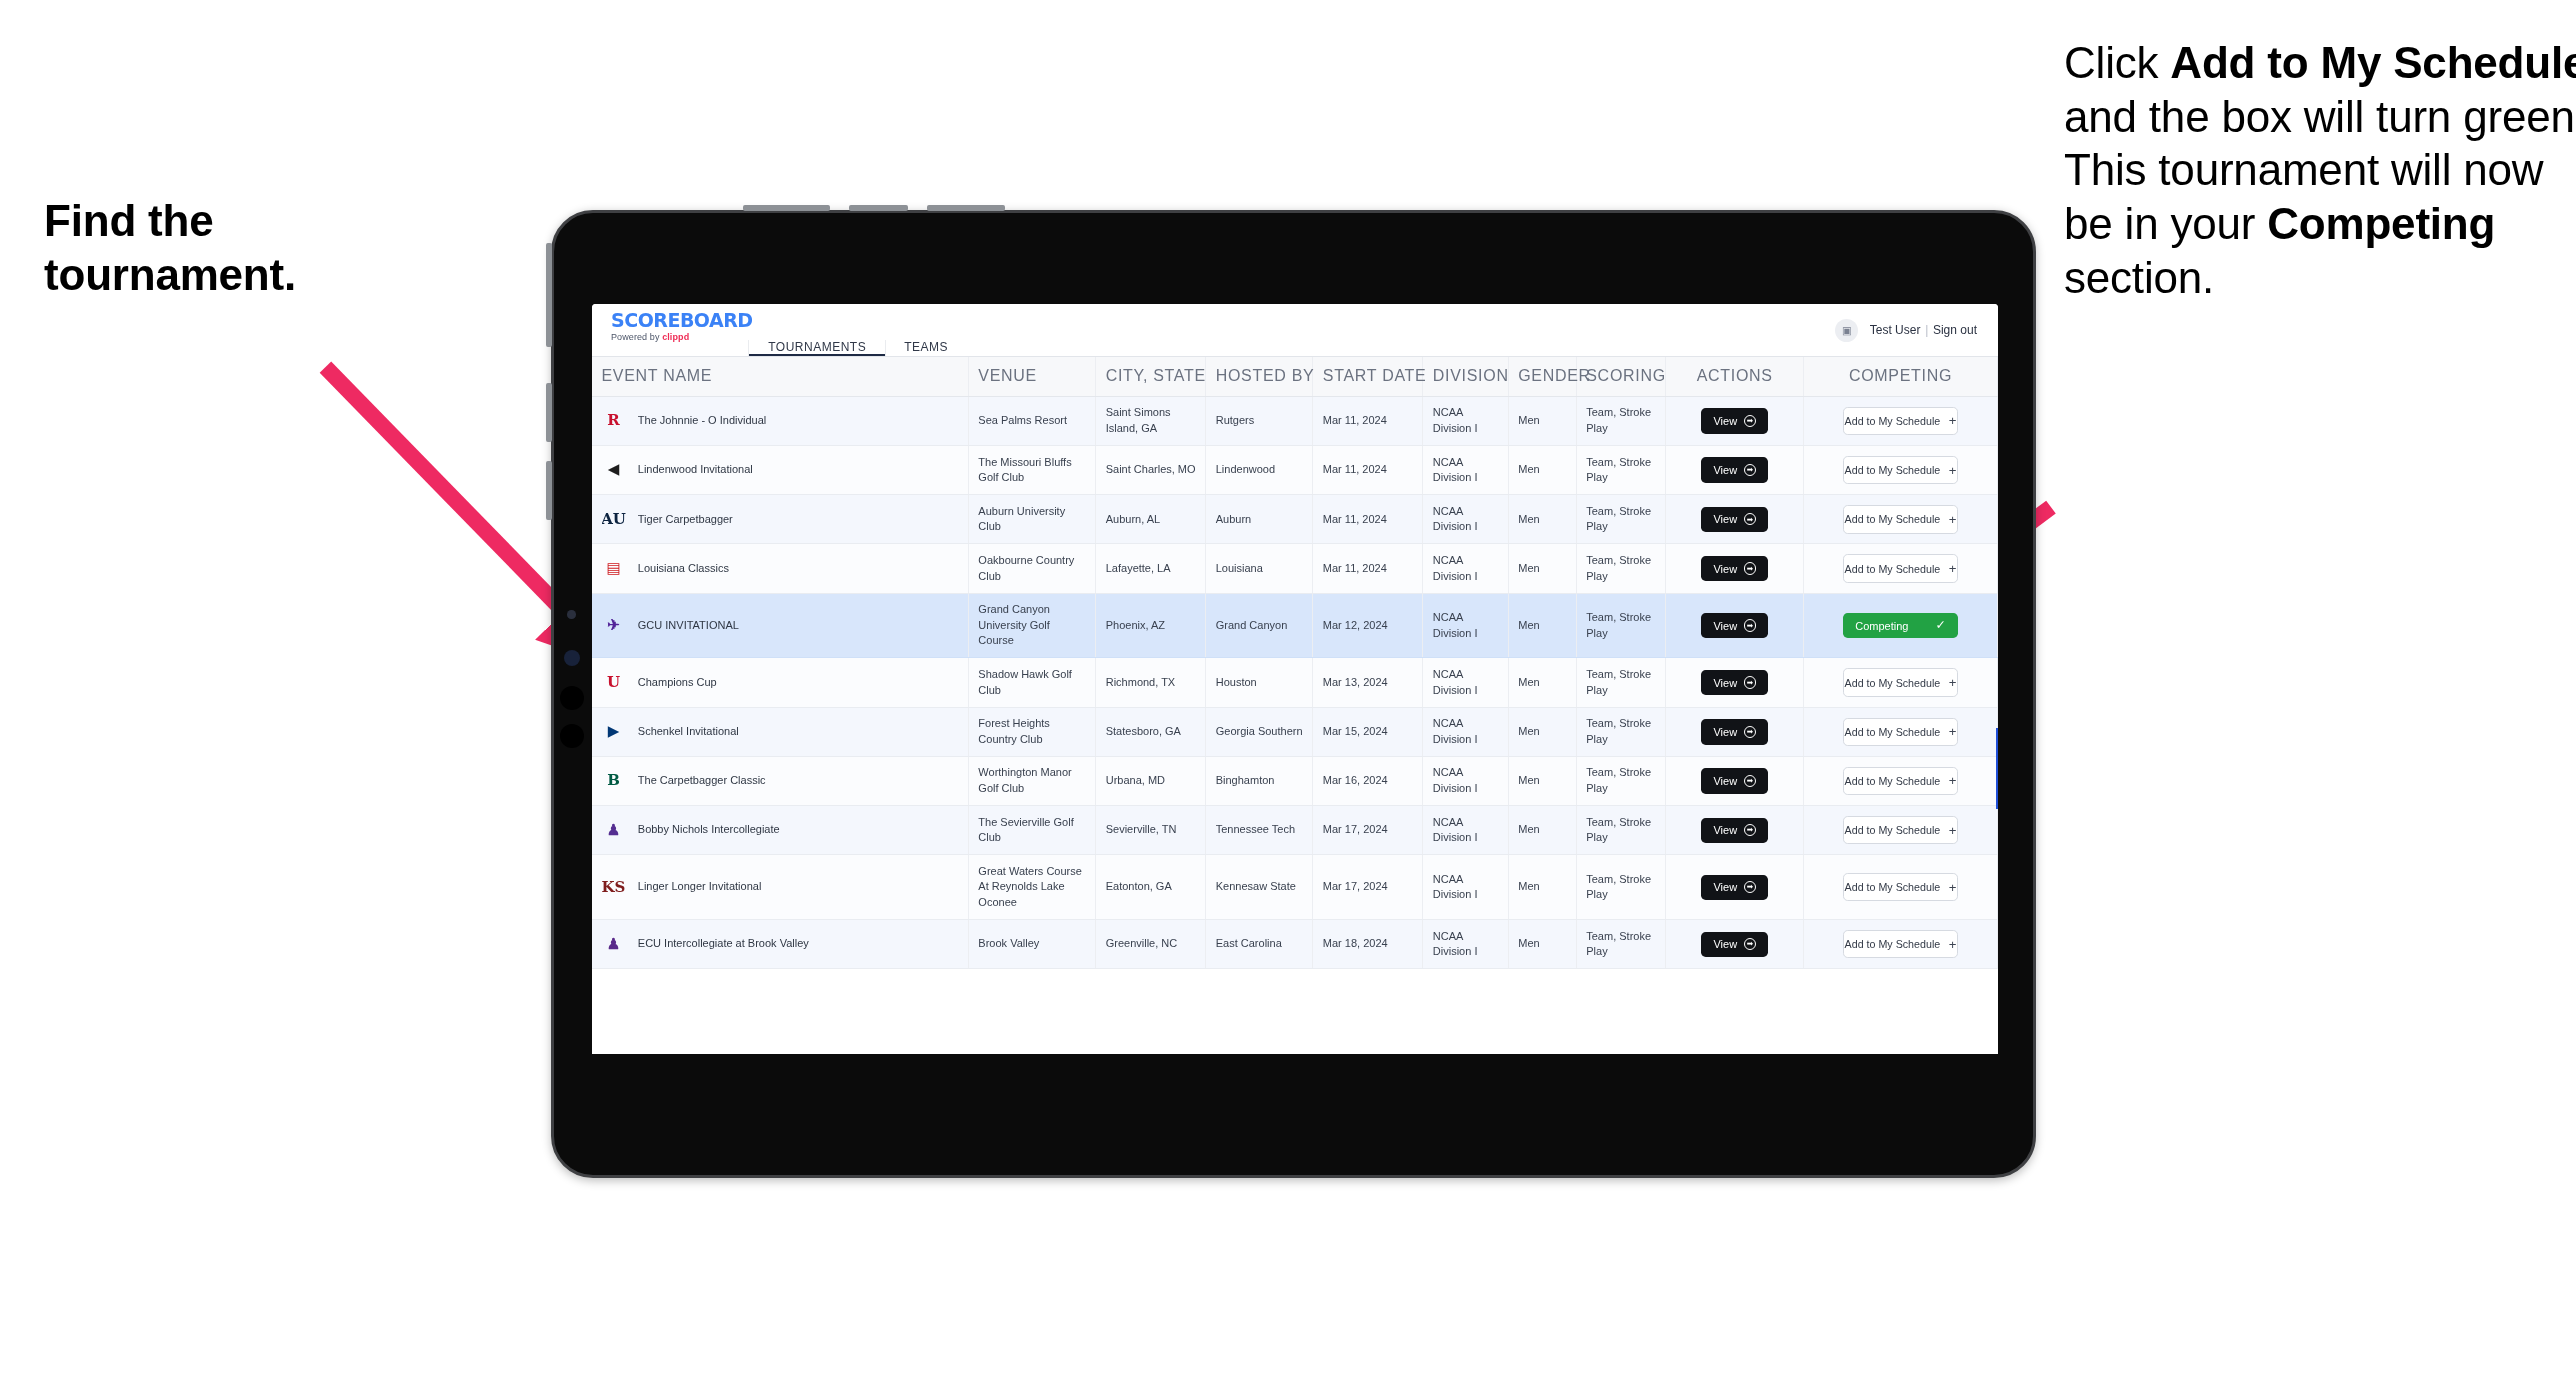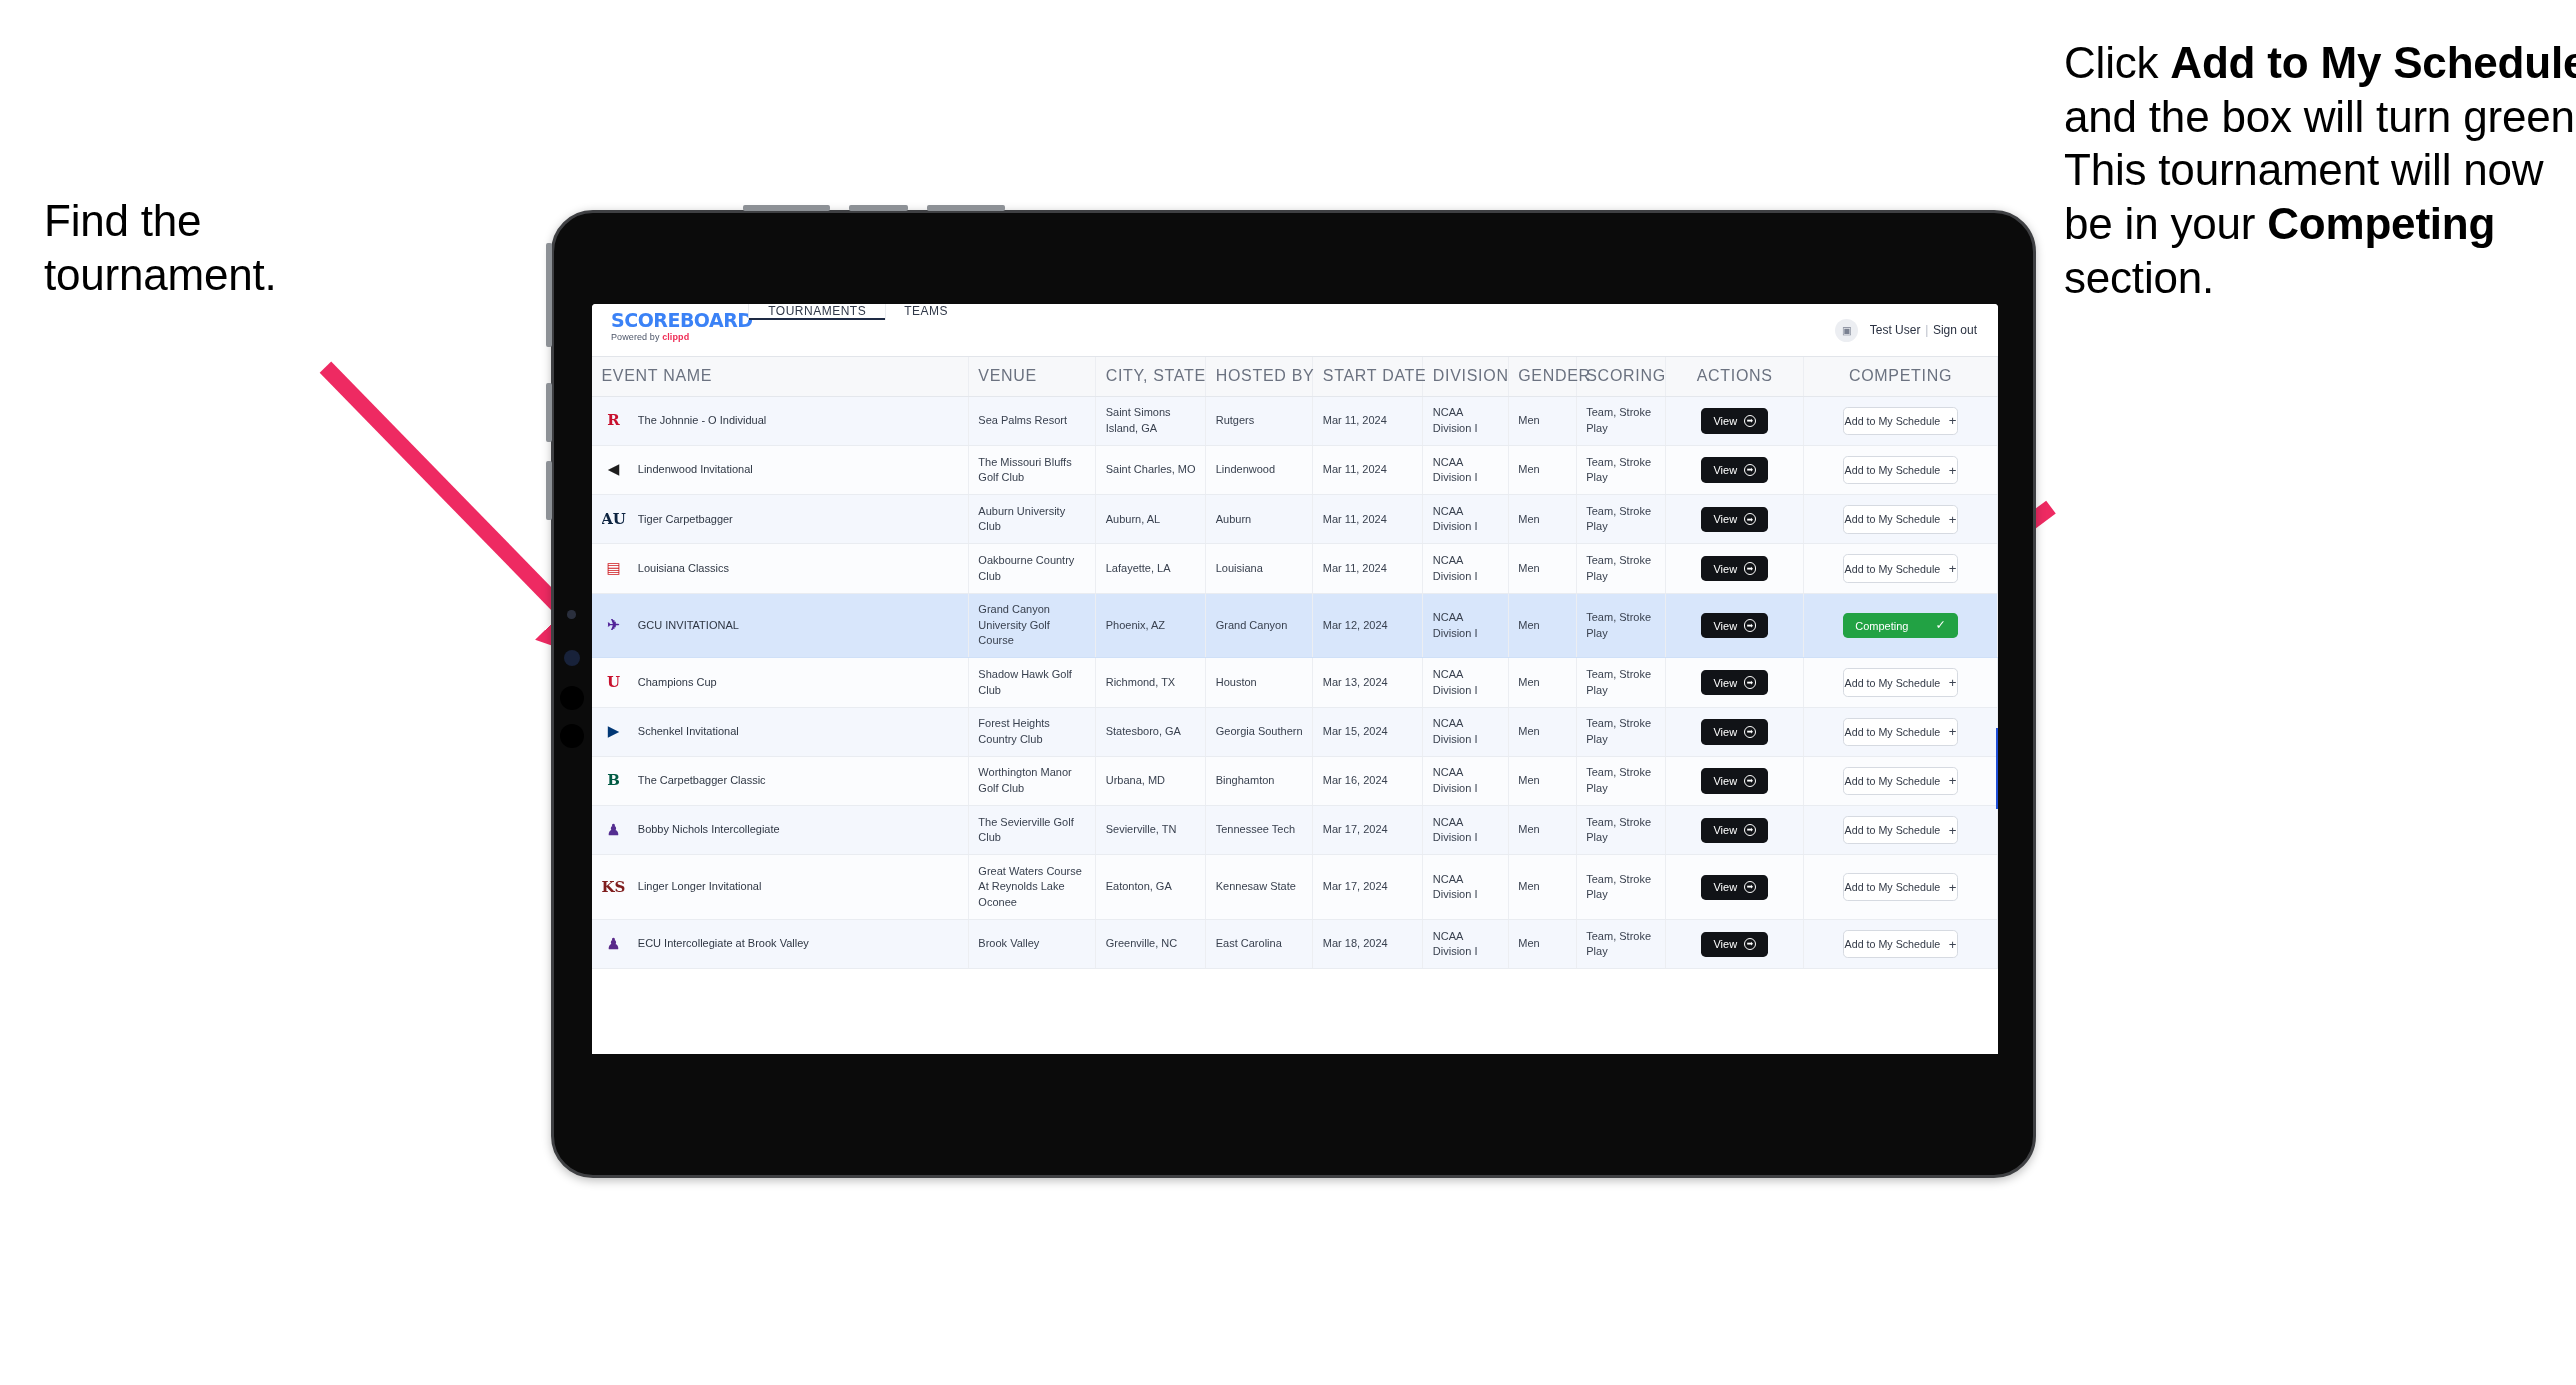--- a/index.html
+++ b/index.html
@@ -14,21 +14,21 @@
   
   .anno {
     position: absolute;
     color: #000;
     font-size: 44px;
     line-height: 1.22;
     font-weight: 400;
     letter-spacing: -0.2px;
   }
   .anno b { font-weight: 700; }
-  #anno-left  { left: 44px;  top: 194px;  width: 407px; }
+  #anno-left  { left: 44px;  top: 194px;  width: 407px; font-weight: bold; }
   #anno-right { left: 2064px; top: 36px;  width: 530px; }
 
   
   .arrow-svg { position: absolute; overflow: visible; pointer-events:none; }
 
   
   .device {
     position: absolute;
     left: 551px; top: 210px;
     width: 1485px; height: 968px;
@@ -90,21 +90,21 @@
     line-height: 21px;
   }
   .brand-sub {
     font-size: 9px;
     color: #4c5568;
     margin-top: 0.9px;
     letter-spacing: 0.1px;
   }
   .brand-sub .clippd { color: #ef2d56; font-weight: 700; }
 
-  .nav { display: flex; align-items: flex-start; margin-left: 13.2px; }
+  .nav { display: flex; align-items: flex-end; margin-left: 13.2px; }
   .nav-item {
     display: flex; align-items: center;
     padding: 0 19px;
     font-size: 12px;
     letter-spacing: 0.5px;
     color: #303848;
     cursor: pointer;
     border-bottom: 2.8px solid transparent;
     background: transparent;
   }

